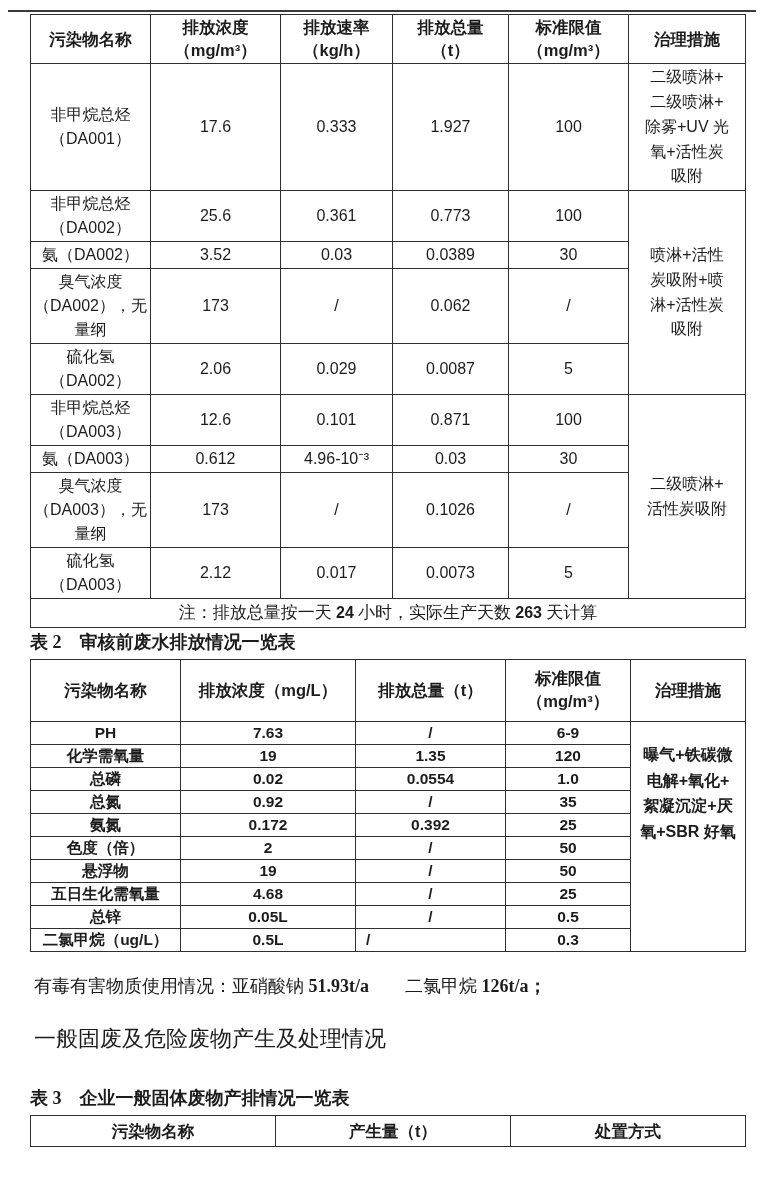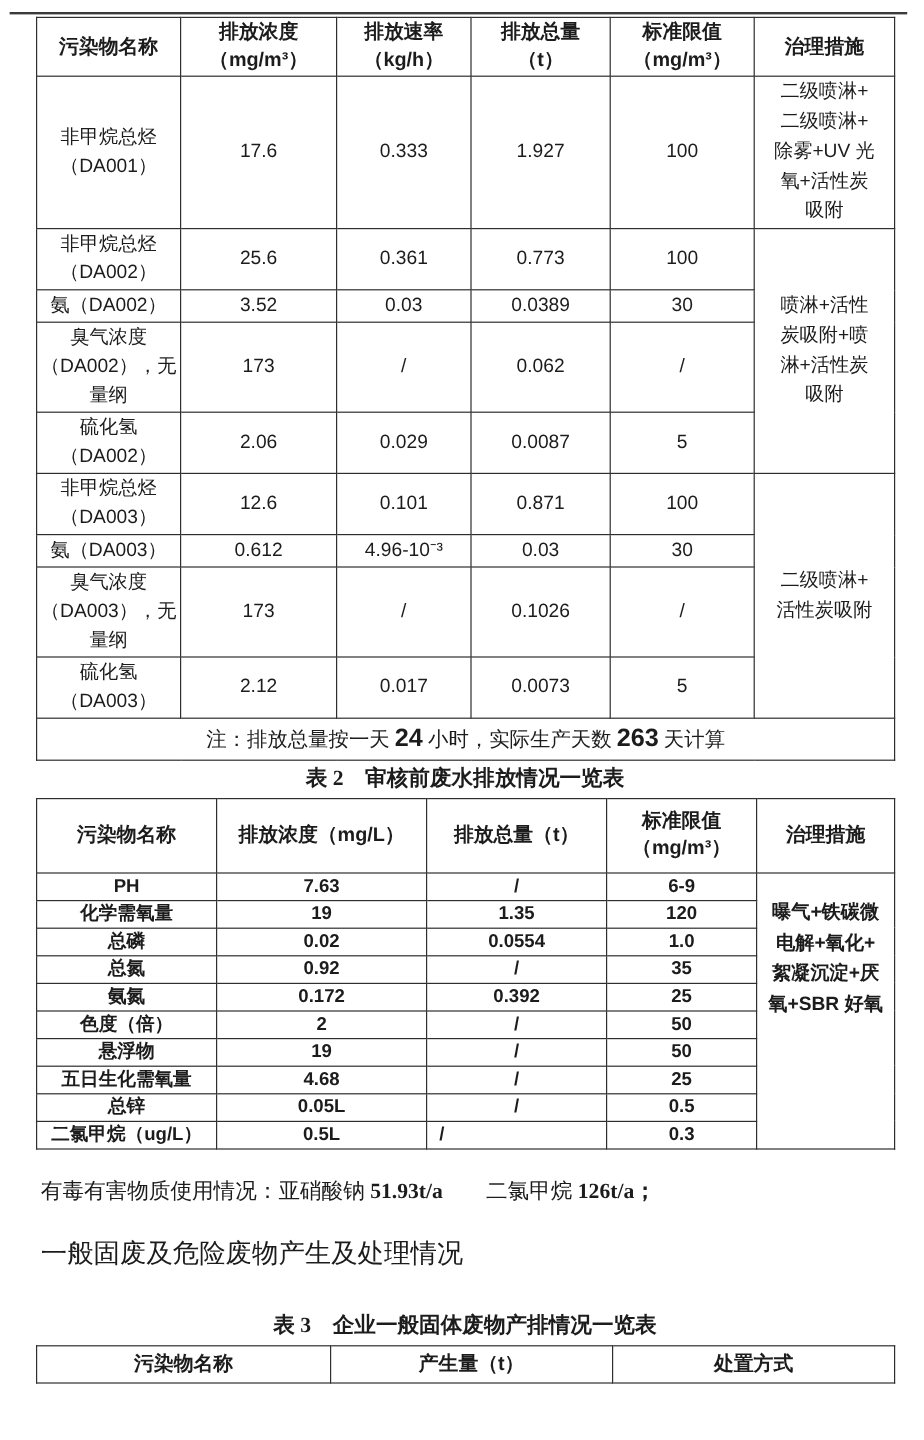--- a/index.html
+++ b/index.html
@@ -22,30 +22,30 @@
     font-size:16px;line-height:1.5;
     overflow:hidden;
   }
   .ml{white-space:pre-line;}
   th{white-space:pre-line;font-weight:600;font-size:16.5px;line-height:1.4;}
 
   
   .t1 td{font-size:16px;}
   .t1 .treat{line-height:1.55;}
   .t1 .note-cell{font-family:"Liberation Serif", serif;font-size:17px;}
-  .t1 .note-cell b{font-family:"Liberation Sans", sans-serif;font-size:21px;}
+  .t1 .note-cell b{font-family:"Liberation Sans", sans-serif;font-size:16px;}
 
   
   .gb-line{
     margin:7px 0 2px 0;text-align:center;
     font-family:"Liberation Serif", serif;
     font-weight:bold;font-size:19px;line-height:1.4;
   }
   .tbl-title{
-    text-align:center;font-weight:bold;font-size:18px;
+    font-weight:bold;font-size:18px;
     font-family:"Liberation Serif", serif;
     margin:2px 0 5px 0;line-height:1.35;
   }
 
   
   .t2 th, .t2 td{font-weight:700;}
   .t2 td{height:22px;padding:0 3px;font-size:15.5px;line-height:1.3;}
   .t2 th{height:30px;}
   .t2 .treat{vertical-align:top;padding-top:20px;line-height:1.6;font-size:16px;}
   .t2 .al{text-align:left;padding-left:10px;}

